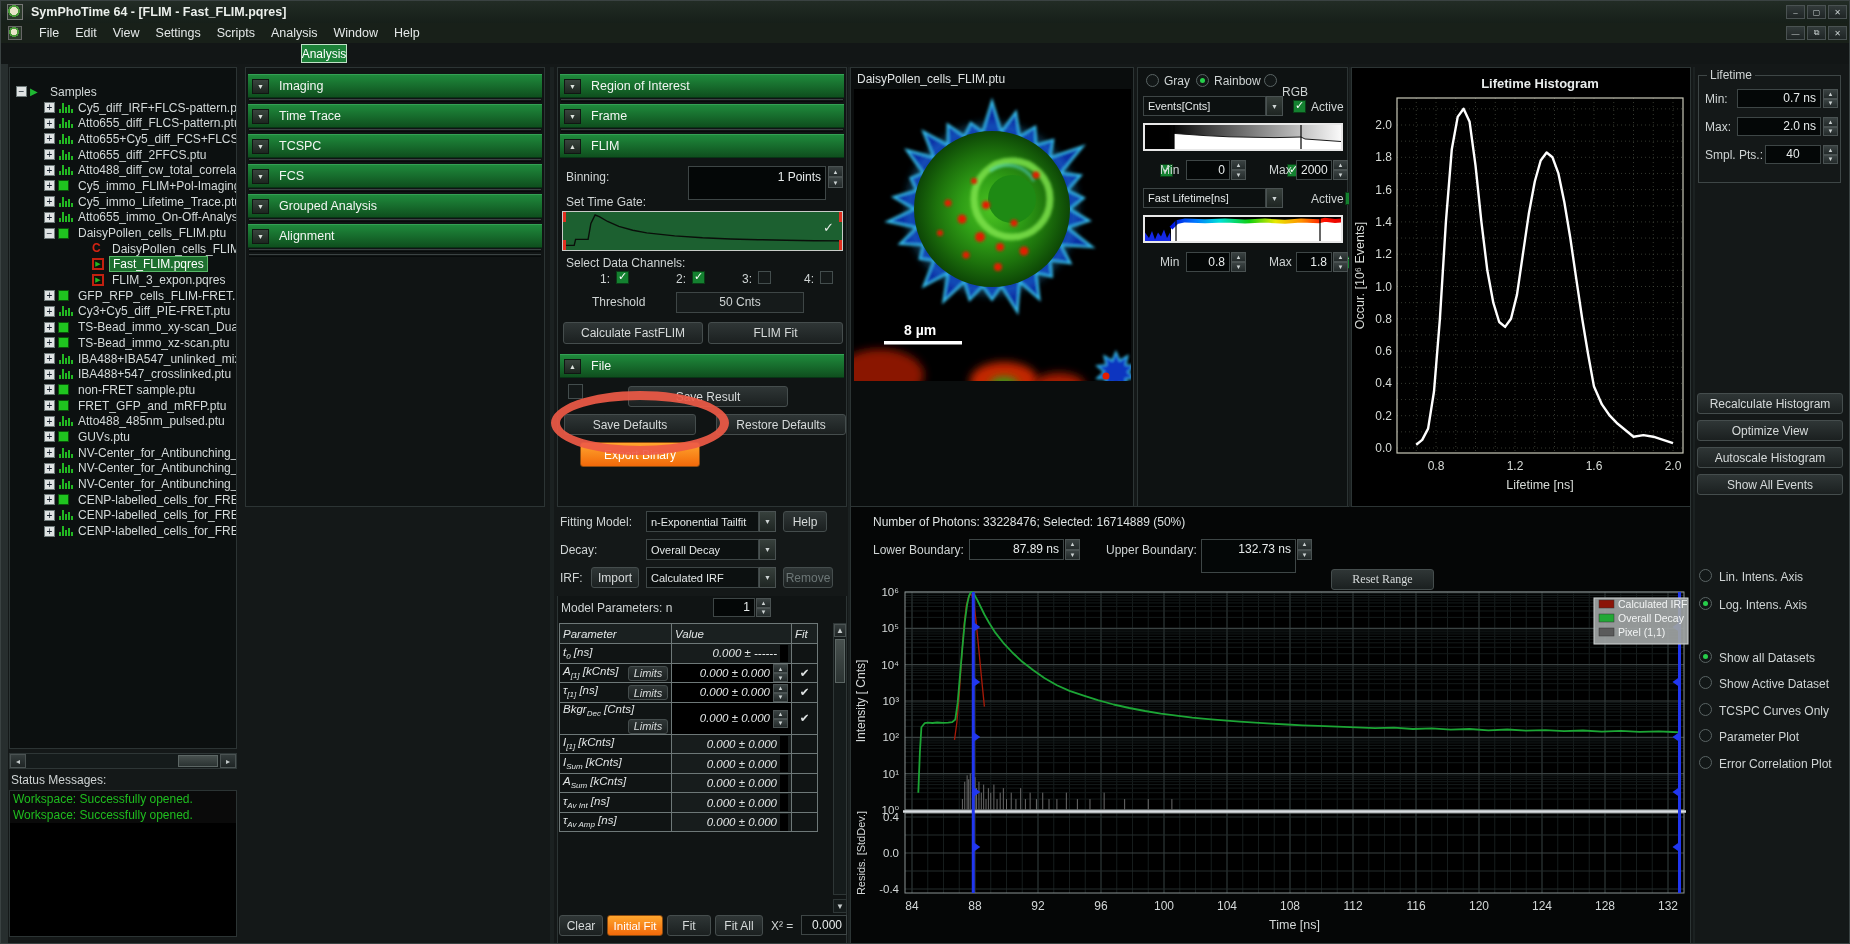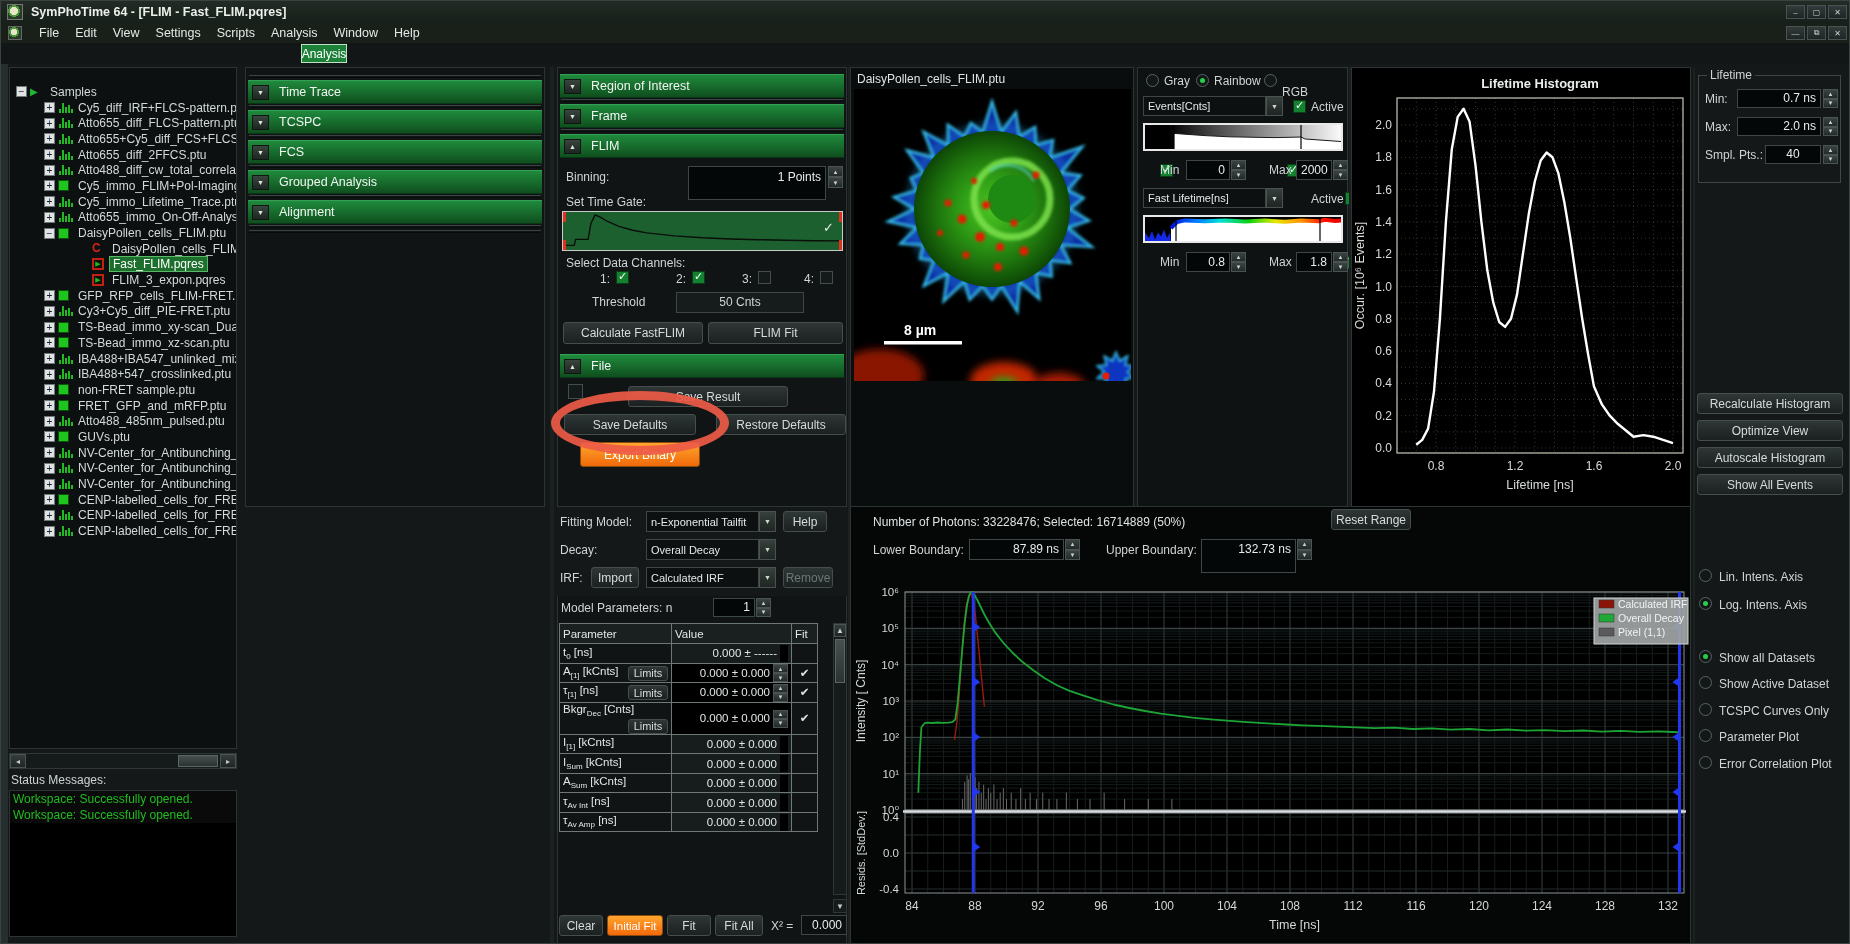--- a/index.html
+++ b/index.html
@@ -35,21 +35,21 @@
   .ic-c{color:#d42312;font-weight:bold;font-size:12px;flex:none;line-height:11px;}
   .ic-pq{width:12px;height:12px;border:2px solid #c22010;background:#0c1208;color:#22b822;font-size:7px;display:flex;align-items:center;justify-content:center;flex:none;}
   .ic-play{color:#1fb832;font-size:10px;flex:none;}
   .icslot{width:17px;display:flex;justify-content:flex-start;align-items:center;flex:none;}
   .tlabel{padding:0 3px;}
   .tlabel.sel{background:#1d6f2e;border:1px solid #58b868;color:#fff;}
   .sb{background:#151b1b;border:1px solid #2e3636;}
   .sb .arrbtn{position:absolute;background:linear-gradient(#343c3c,#1f2525);border:1px solid #4a5252;color:#c6cccc;font-size:8px;display:flex;align-items:center;justify-content:center;}
   .thumb{position:absolute;background:linear-gradient(#47504e,#2b3332);border:1px solid #5c6664;}
   .wbtn{width:19px;height:14px;background:linear-gradient(#323a3a,#1f2525);border:1px solid #4a5252;color:#c8d0d0;font-size:8px;display:flex;align-items:center;justify-content:center;}
-  table.ptab{border-collapse:collapse;width:220px;table-layout:fixed;}
+  table.ptab{border-collapse:collapse;width:220px;table-layout:fixed;font-style:italic;}
   table.ptab td,table.ptab th{border:1px solid #6e7878;color:#e2e6e6;font-size:11.5px;font-weight:normal;text-align:left;padding:0 3px;height:19.5px;overflow:hidden;white-space:nowrap;}
   table.ptab th{background:#1a2020;height:20px;}
   .vcell{text-align:right;}
   .vcell.edit{background:#000;}
   .vcell.ro{background:#171c1c;}
   .limitsbtn{float:right;width:40px;height:15px;font-size:11px;margin-top:1px;}
   sub{font-size:8px;}
 </style>
 </head>
 <body>
@@ -404,20 +404,24 @@
     <span class="thumb" style="left:168px;top:1px;width:40px;height:12px;"></span>
   </div>
 
   <div class="abs lbl" style="left:10px;top:772px;">Status Messages:</div>
   <div class="abs" style="left:8px;top:789px;width:228px;height:147px;background:#000;border:1px solid #2c3434;" id="statusBox">
       <div style="color: rgb(31, 189, 31); font-size: 12px; padding: 1px 3px; background: rgb(10, 10, 10);">Workspace: Successfully opened.</div>
       <div style="color: rgb(31, 189, 31); font-size: 12px; padding: 1px 3px; background: rgb(10, 10, 10);">Workspace: Successfully opened.</div>
     </div>
 
   <div class="panel" style="left:244px;top:66px;width:300px;height:440px;padding-top:6px;" id="analysisCol">
+      <div class="ghdr">
+        <span class="gbtn">▼</span>
+        <span class="gtxt">Imaging</span>
+      </div>
       <div class="sep"></div>
       <div class="ghdr">
         <span class="gbtn">▼</span>
         <span class="gtxt">Time Trace</span>
       </div>
       <div class="sep"></div>
       <div class="ghdr">
         <span class="gbtn">▼</span>
         <span class="gtxt">TCSPC</span>
       </div>
@@ -1033,21 +1037,21 @@
   <span class="abs spin" style="left:1064px;top:538px;height:21px;">
       <b>▲</b>
       <b>▼</b>
     </span>
   <span class="abs lbl" style="left:1105px;top:542px;">Upper Boundary:</span>
   <span class="abs field" style="left:1200px;top:538px;width:95px;height:34px;line-height:17px;">132.73 ns</span>
   <span class="abs spin" style="left:1296px;top:538px;height:21px;">
       <b>▲</b>
       <b>▼</b>
     </span>
-  <span class="abs btn" style="left:1330px;top:508px;width:80px;height:21px;">Reset Range</span>
+  <span class="abs btn" style="left:1330px;top:568px;width:103px;height:21px;font-family:Liberation Serif, serif;">Reset Range</span>
 
   <span class="abs lbl" style="left:559px;top:570px;">IRF:</span>
   <span class="abs btn" style="left:590px;top:566px;width:48px;height:21px;">Import</span>
   <div class="dd" style="left:645px;top:566px;width:130px;height:21px;">
     <span class="val">Calculated IRF</span>
       <span class="arr">▼</span>
   </div>
   <span class="abs btn dis" style="left:782px;top:566px;width:50px;height:21px;">Remove</span>
 
   <div class="panel" style="left:556px;top:595px;width:290px;height:349px;background:#101414;border-top:none;"></div>

